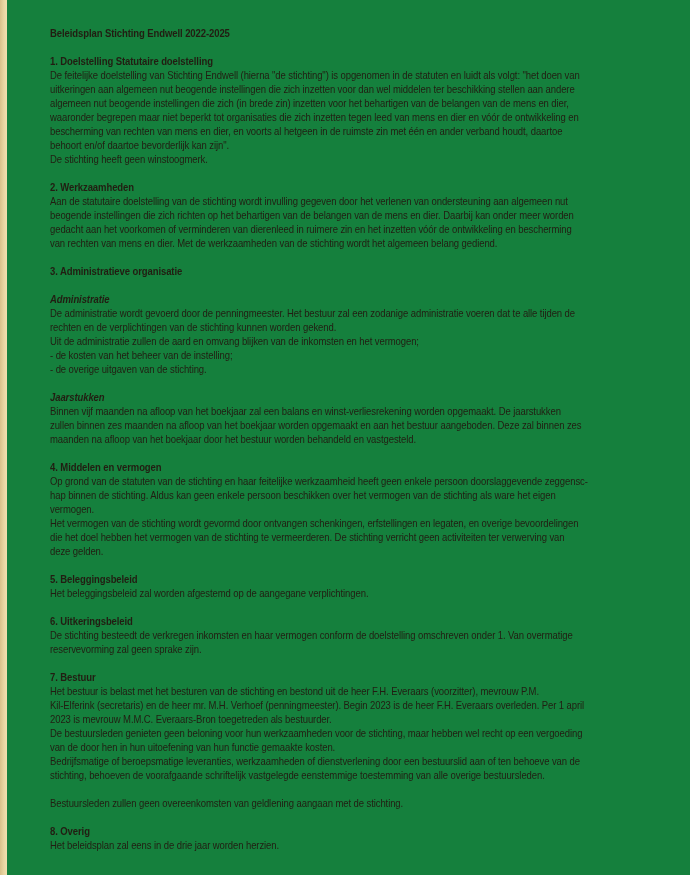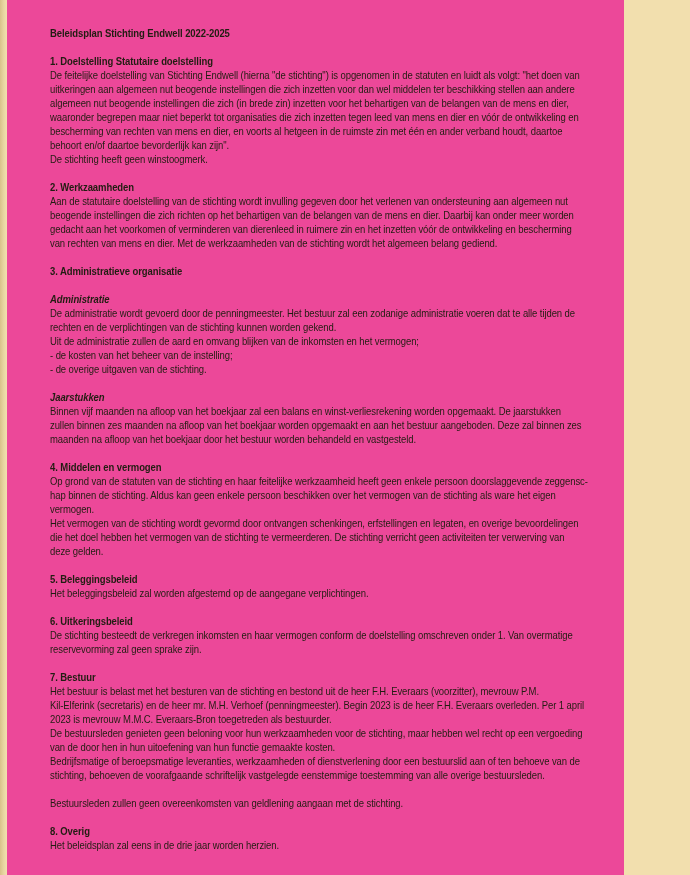--- a/index.html
+++ b/index.html
@@ -5,24 +5,23 @@
   html, body { margin: 0; padding: 0; }
   body {
     width: 690px;
     height: 875px;
     overflow: hidden;
     background: #f2dfae;
     font-family: "Liberation Sans", "DejaVu Sans", sans-serif;
   }
   .page {
     position: relative;
-    width: 584px;
+    width: 690px;
     height: 875px;
-    background: #ec4899;
-    padding-left: 40px;
+    background: #15803d;
   }
   .edge-shadow {
     position: absolute;
     left: 0; top: 0; bottom: 0;
     width: 7px;
     background: linear-gradient(90deg, #d9c18a 0%, #e8d6a2 55%, #f2dfae 100%);
   }
   .content {
     position: absolute;
     left: 50px;

